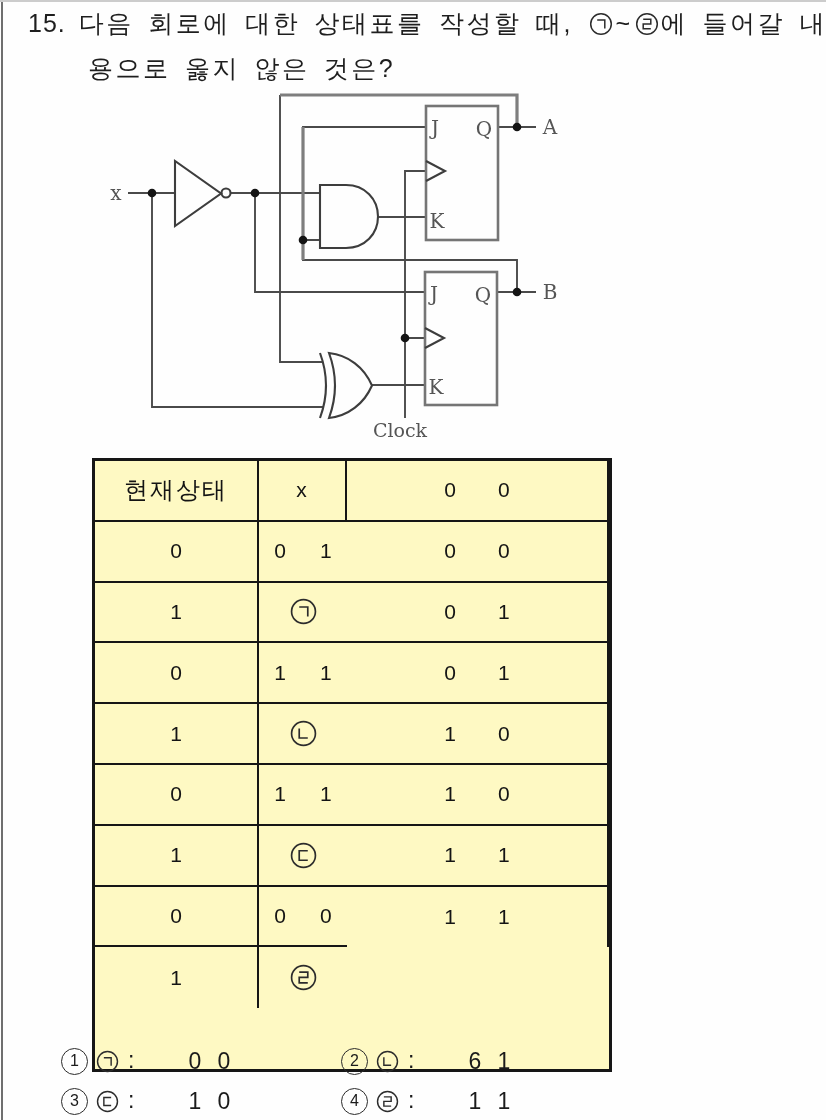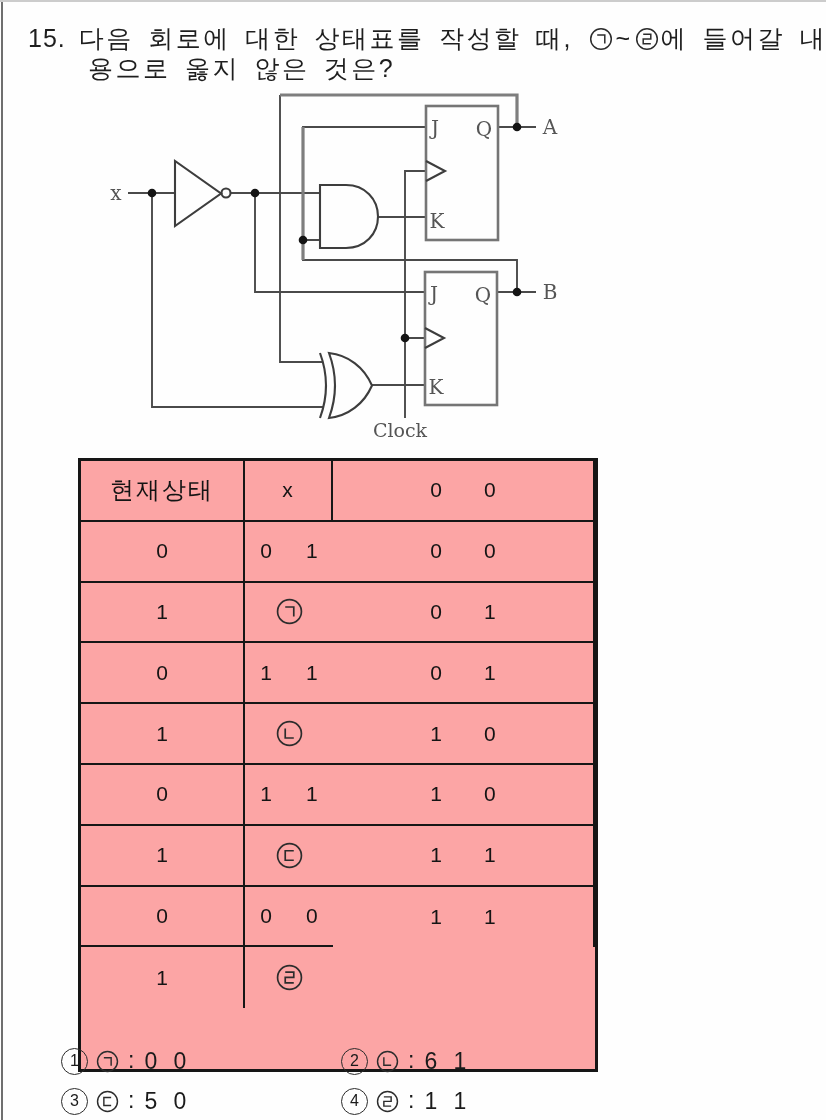--- a/index.html
+++ b/index.html
@@ -4,63 +4,63 @@
 <style>
   html,body{margin:0;padding:0;background:#fff;}
   .page{position:relative;width:826px;height:1120px;background:#fefefe;overflow:hidden;
         font-family:"Liberation Sans",sans-serif;color:#1a1a1a;}
   .edge-left{position:absolute;left:1px;top:0;width:2px;height:1120px;background:#6f6f6f;}
   .edge-top{position:absolute;left:0;top:0;width:826px;height:2px;background:#cccccc;}
 
   
   .qline{position:absolute;white-space:nowrap;font-size:25px;color:#1e1e1e;
          letter-spacing:2.5px;word-spacing:5px;line-height:30px;}
-  .qline1{left:28px;top:23px;}
+  .qline1{left:28px;top:8px;}
   .qline2{left:88px;top:53px;}
   .qnum{margin-right:13px;letter-spacing:1px;}
   .jamo-badge{display:inline-block;vertical-align:-4px;margin:0 2px;}
   .jamo-badge svg{display:block;}
   .jamo-stroke{fill:none;stroke:#2c2c2c;stroke-width:1.5;}
   .sr{position:absolute;width:1px;height:1px;overflow:hidden;clip:rect(0 0 0 0);white-space:nowrap;}
 
   
   .circuit{position:absolute;left:0;top:0;}
   .wire{fill:none;stroke:#4a4a4a;stroke-width:1.9;}
   .wire-thick{fill:none;stroke:#7e7e7e;stroke-width:3.2;}
   .gate{fill:none;stroke:#3d3d3d;stroke-width:2.1;}
   .ffbox{fill:none;stroke:#757575;stroke-width:2.6;}
   .dot{fill:#141414;stroke:none;}
   .clabel{font-family:"DejaVu Serif",serif;fill:#555555;}
 
   
-  .state-table{position:absolute;left:78px;top:458px;width:520px;height:614px;
+  .state-table{position:absolute;left:92px;top:458px;width:520px;height:614px;
                display:grid;grid-template-columns:164px 88px 1fr;
                grid-template-rows:repeat(10,1fr);
-               border:3px solid #161616;box-sizing:border-box;background:#fca5a5;}
+               border:3px solid #161616;box-sizing:border-box;background:#fef9c3;}
   .cell{border-right:2px solid #161616;border-bottom:2px solid #161616;
         display:flex;align-items:center;justify-content:center;
         font-size:21px;color:#141414;}
   .cell.lc{border-right:none;}
   .cell.lr{border-bottom:none;}
   .cell.kor{font-size:24px;letter-spacing:2px;}
   .cell.sub{letter-spacing:1px;}
   .pair{display:flex;}
   .pair.g42{gap:42px;}
   .pair.g34{gap:34px;}
   .marker-cell svg{display:block;}
 
   
   .option{position:absolute;display:flex;align-items:center;height:30px;
           font-size:23px;color:#1b1b1b;}
   .opt-num{width:27px;height:27px;border:1.7px solid #2b2b2b;border-radius:50%;
            display:flex;align-items:center;justify-content:center;
            font-size:16px;box-sizing:border-box;margin-right:8px;color:#1b1b1b;}
   .opt-jamo{display:flex;margin-right:7px;}
   .opt-colon{margin:0 10px 2px 2px;}
-  .opt-val{letter-spacing:5px;}
+  .opt-val{letter-spacing:5px;margin-left:44px;}
 </style>
 </head>
 <body>
 
 <div class="page">
   <div class="edge-left"></div>
   <div class="edge-top"></div>
 
   <div class="qline qline1">
     <span class="qnum">15.</span><span>다음 회로에 대한 상태표를 작성할 때,</span>
@@ -288,21 +288,21 @@
   <div class="option" style="left:61px;top:1086px;">
     <span class="opt-num">3</span>
     <span class="opt-jamo">
       <svg width="23" height="23" viewBox="0 0 24 24">
           <circle class="jamo-stroke" cx="12" cy="12" r="10.4"></circle>
           <path class="jamo-stroke" d="M15.8,7.8 H8.2 V16.2 H15.8"></path>
         </svg>
       <span class="sr">㉢</span>
     </span>
     <span class="opt-colon">:</span>
-    <span class="opt-val">5 0</span>
+    <span class="opt-val">1 0</span>
   </div>
   <div class="option" style="left:341px;top:1086px;">
     <span class="opt-num">4</span>
     <span class="opt-jamo">
       <svg width="23" height="23" viewBox="0 0 24 24">
           <circle class="jamo-stroke" cx="12" cy="12" r="10.4"></circle>
           <path class="jamo-stroke" d="M8.2,7.2 H15.8 V11.9 H8.2 V16.8 H15.8"></path>
         </svg>
       <span class="sr">㉣</span>
     </span>

